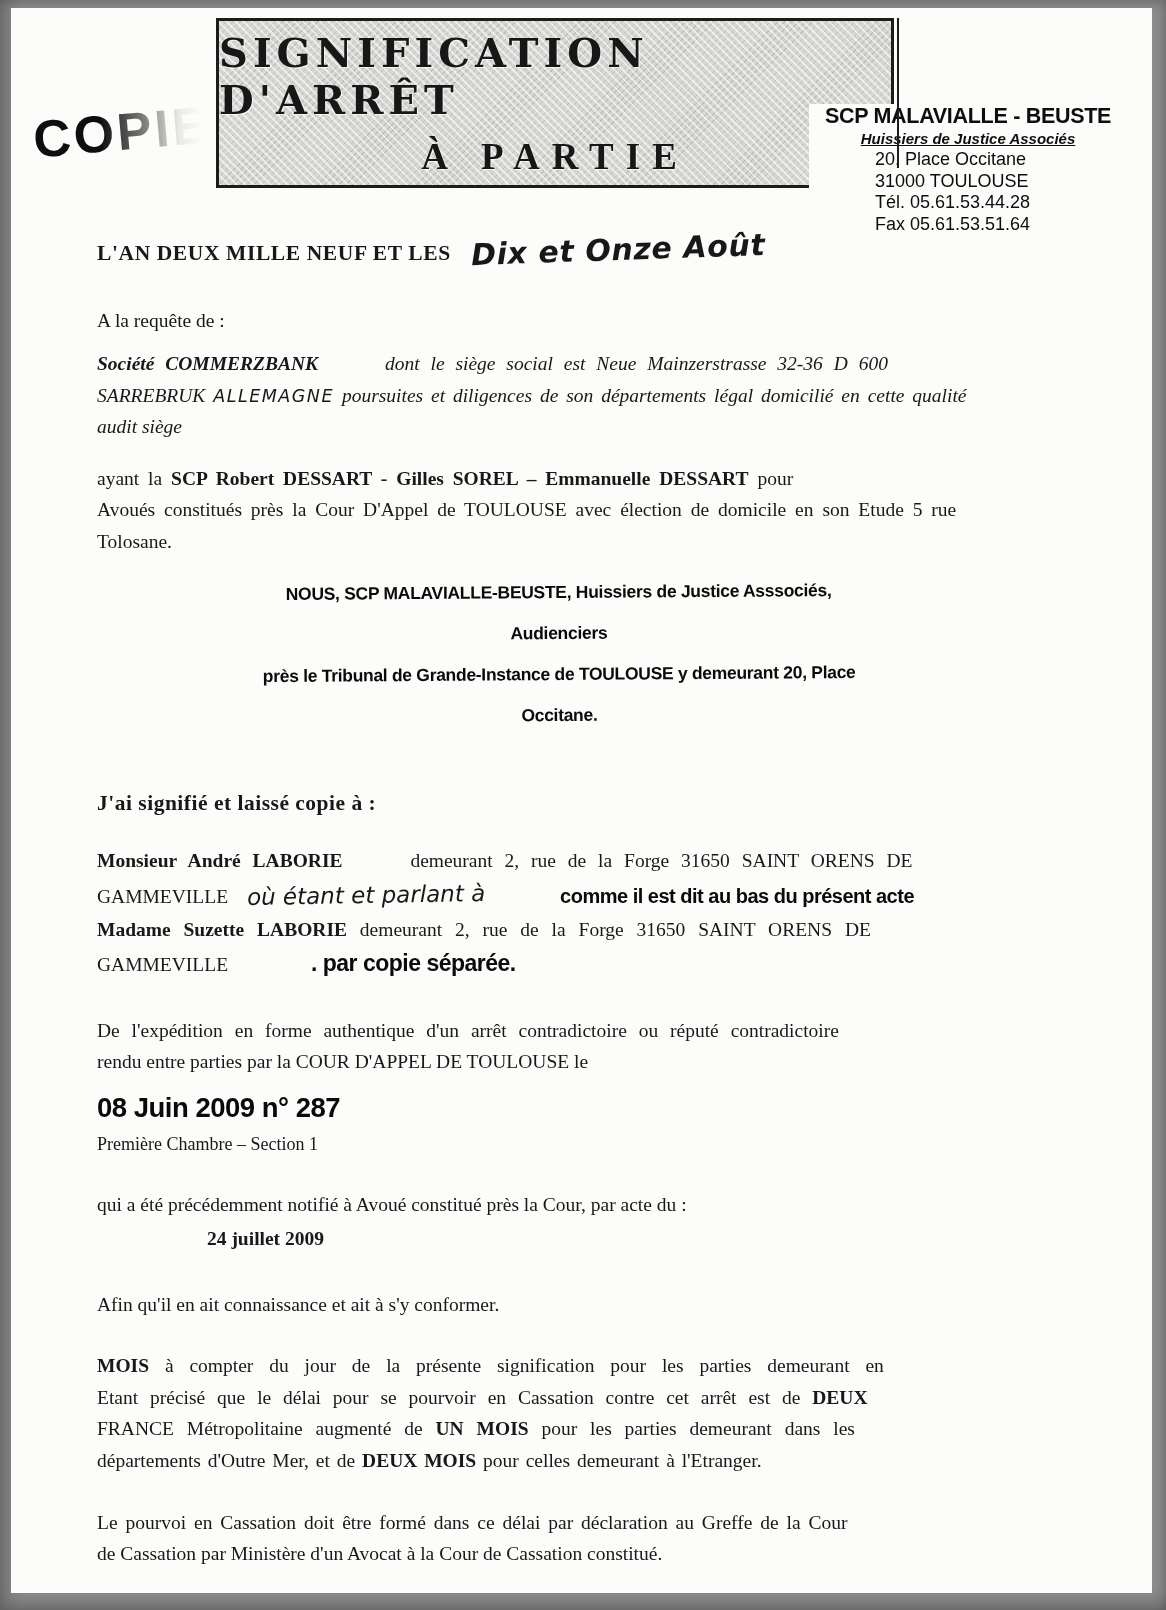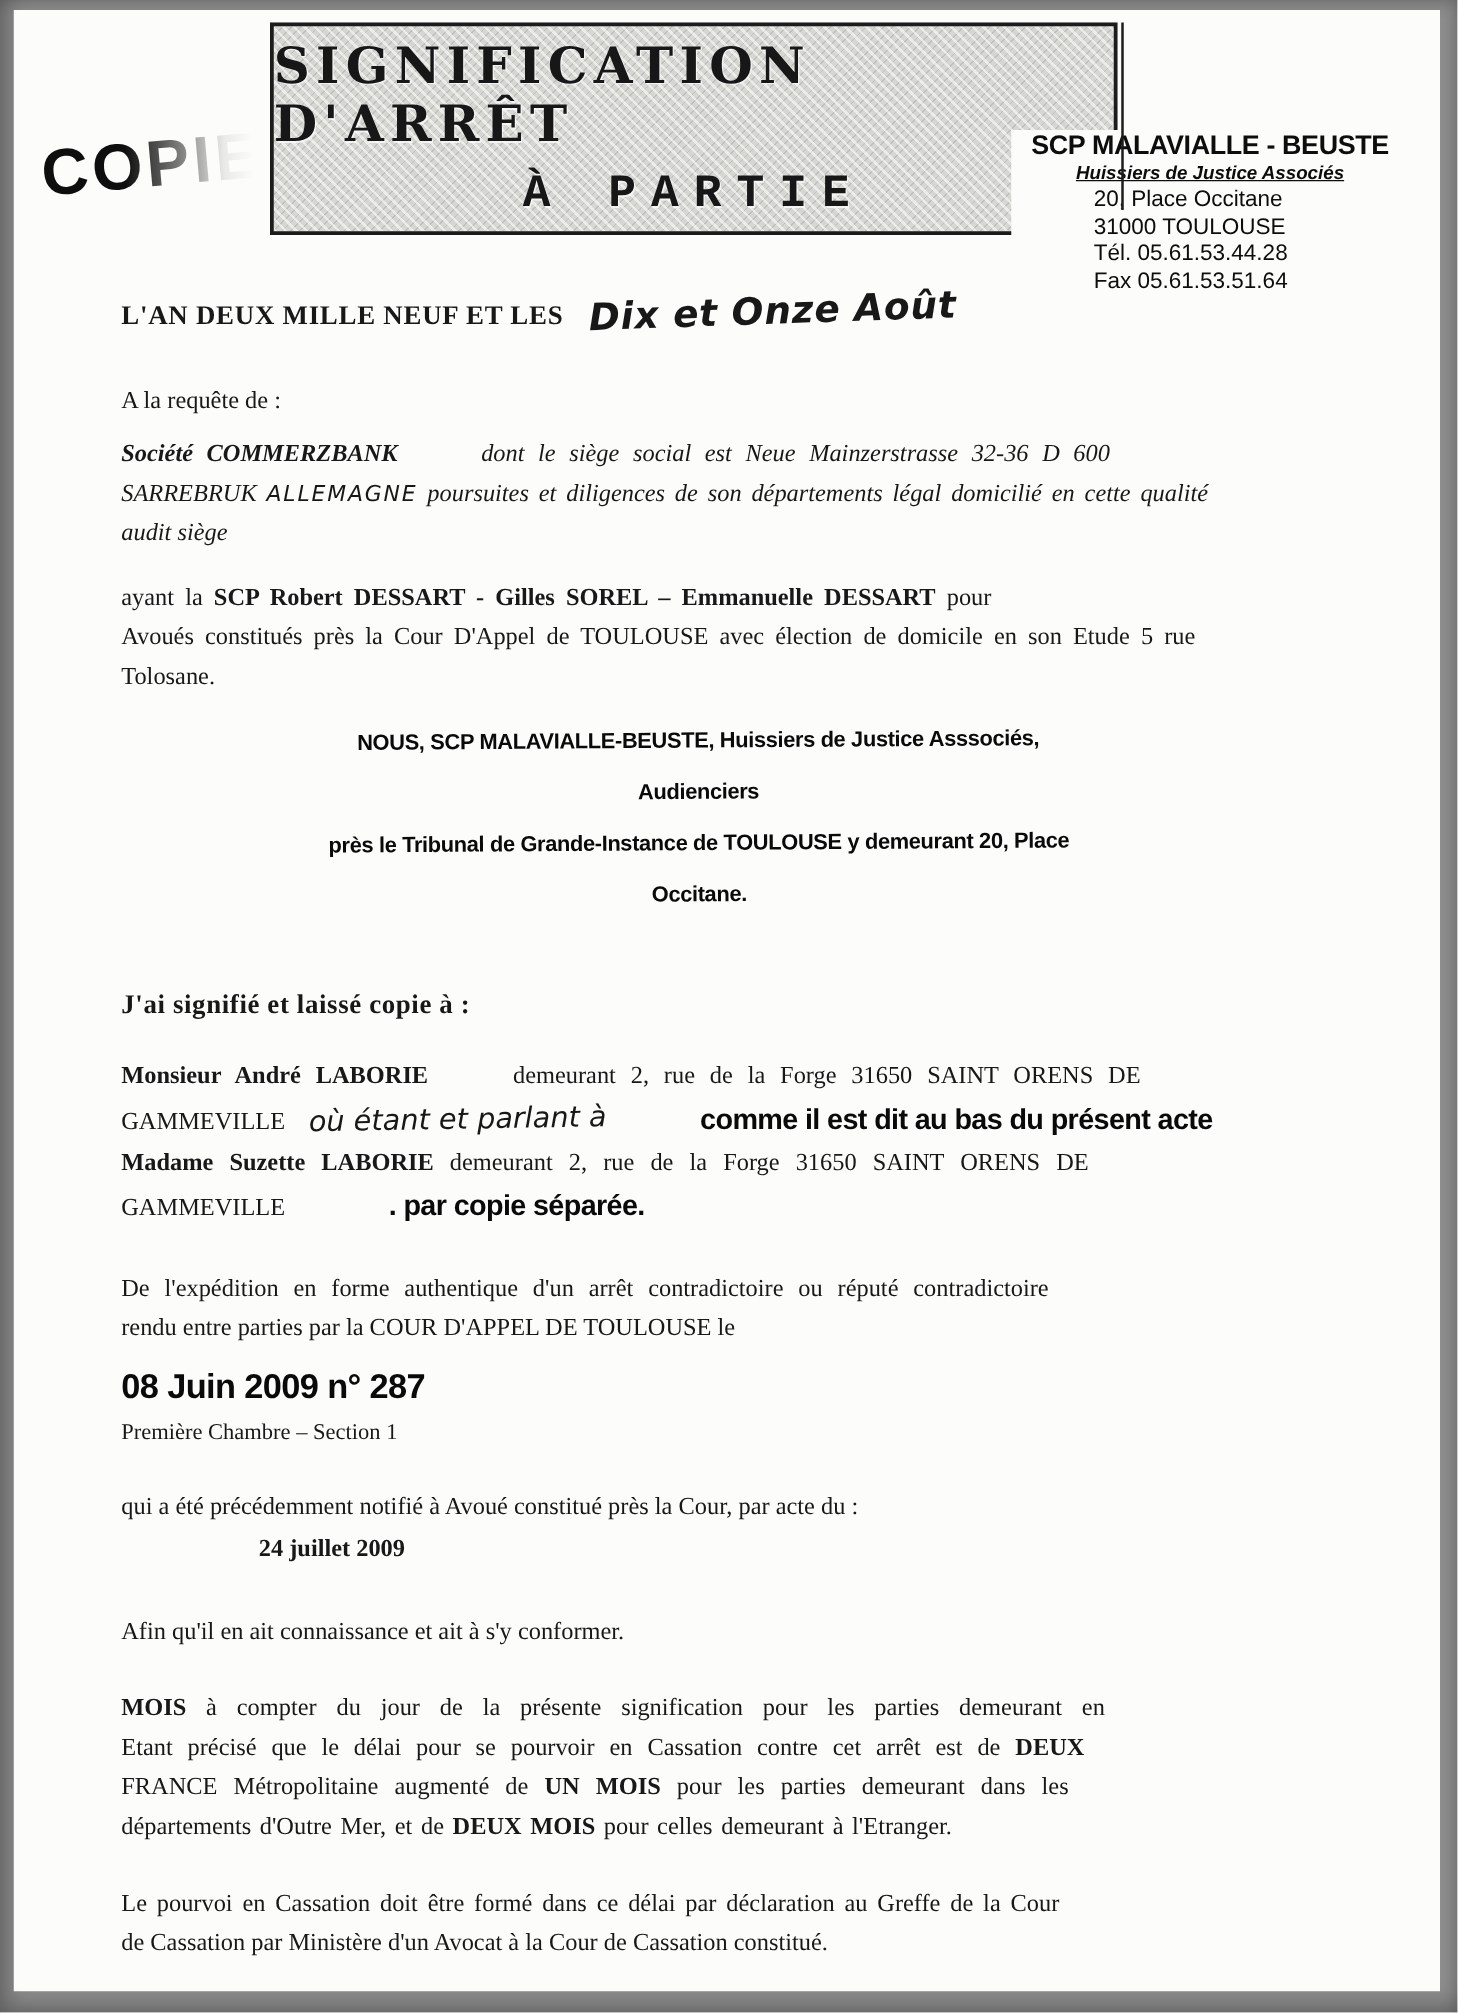--- a/index.html
+++ b/index.html
@@ -22,21 +22,21 @@
     background-image:
       repeating-linear-gradient(45deg, rgba(255,255,255,.55) 0 2px, rgba(0,0,0,0) 2px 6px),
       repeating-linear-gradient(135deg, rgba(110,110,110,.22) 0 1px, rgba(0,0,0,0) 1px 5px);
     display:flex; flex-direction:column; align-items:center; justify-content:center;
   }
   .title-l1 {
     font-family:"DejaVu Serif", serif; font-size:40px; font-weight:600;
     letter-spacing:5px; color:#171717; text-shadow:1px 1px 0 rgba(250,250,250,.8);
   }
   .title-l2 {
-    font-family:Liberation Mono, monospace; font-size:37px; font-weight:600;
+    font-family:Liberation Serif, serif; font-size:37px; font-weight:600;
     letter-spacing:12px; color:#171717; margin-top:12px;
     text-shadow:1px 1px 0 rgba(250,250,250,.8);
   }
   .copy-stamp {
     position:absolute; left:22px; top:94px;
     font-family:"Liberation Sans", sans-serif; font-weight:bold;
     font-size:52px; letter-spacing:3px; transform:rotate(-5deg);
     color:#0e0e0e;
     -webkit-mask-image:linear-gradient(93deg,#000 38%, rgba(0,0,0,.55) 62%, rgba(0,0,0,.08) 82%, transparent 95%);
             mask-image:linear-gradient(93deg,#000 38%, rgba(0,0,0,.55) 62%, rgba(0,0,0,.08) 82%, transparent 95%);
@@ -61,21 +61,21 @@
   .hand-small { font-size:23px; transform:rotate(-1deg); margin:0 14px; }
   .hand-print { font-family:"DejaVu Sans", sans-serif; font-size:17.5px; letter-spacing:1.5px; }
   .requete { margin-top:30px; }
   .p-commerz { margin-top:12px;font-style:italic; }
   .p-avoue { margin-top:20px; }
   .stamp { font-family:"Liberation Sans", sans-serif; font-weight:bold; color:#0a0a0a; letter-spacing:-0.3px; }
   .stamp-nous { margin-top:14px; margin-left:152px; width:620px; text-align:center;
                 font-size:17.5px; line-height:2.35; transform:rotate(-0.4deg); }
   .jai-heading { margin-top:50px; font-weight:bold; font-size:21.5px; letter-spacing:.5px; }
   .p-laborie { margin-top:24px; }
-  .stamp-comme { font-size:23px; margin-left:56px; letter-spacing:-0.5px; }
+  .stamp-comme { font-size:20px; margin-left:56px; letter-spacing:-0.5px; }
   .stamp-sep { font-size:23px; margin-left:78px; letter-spacing:-0.5px; }
   .p-exped { margin-top:32px; }
   .stamp-date { margin-top:8px; font-size:27.5px; letter-spacing:-0.5px; }
   .chambre { font-size:18px; }
   .p-notifie { margin-top:30px; }
   .date-bold { font-weight:bold; margin-left:110px; margin-top:2px; }
   .p-afin { margin-top:34px; }
   .p-delai { margin-top:30px; }
   .p-pourvoi { margin-top:30px; }
   

